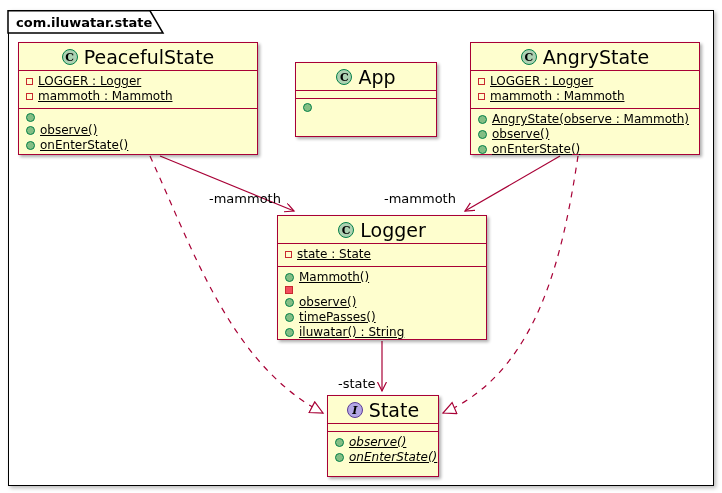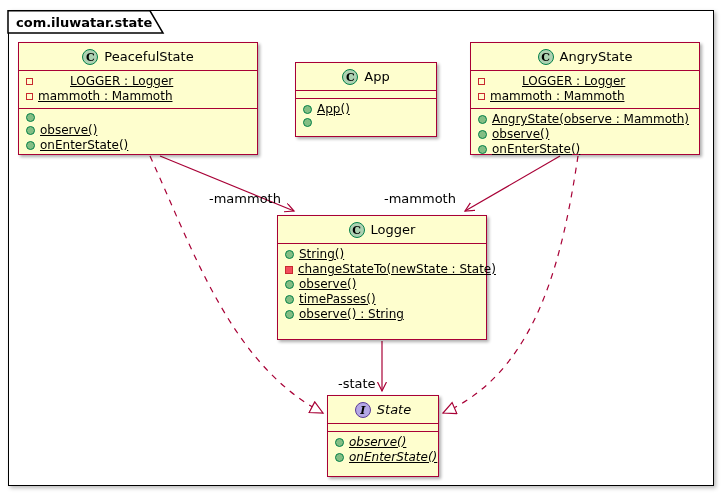--- a/index.html
+++ b/index.html
@@ -26,37 +26,37 @@
   
   .uml-class {
     position:absolute; z-index:2; background:#FEFECE;
     border:1.5px solid #A80036;
     box-shadow:2px 2px 3px rgba(0,0,0,0.32);
   }
   .uml-header {
     display:flex; align-items:center; justify-content:center; gap:6px;
     padding:5px 8px 4px 8px; min-height:27px;
   }
-  .uml-name { font-size:13px; line-height:16px; }
-  .uml-name.italic { font-style:italic; }
+  .uml-name { font-size:19px; line-height:16px; }
+  .uml-name.italic { }
   .spot {
     width:16px; height:16px; border-radius:50%; flex:0 0 auto;
     display:flex; align-items:center; justify-content:center;
     font-family:"DejaVu Serif","Liberation Serif",serif;
     font-weight:bold; font-size:11px; line-height:11px;
   }
   .spot-class { background:#ADD1B2; border:1px solid #038048; }
   .spot-interface { background:#B4A7E5; border:1px solid #5B3C97; font-style:italic; }
 
   .sec { border-top:1px solid #A80036; padding:3px 7px 4px 7px; }
   .sec.empty { height:8px; padding:0; }
 
   .member { display:flex; align-items:center; gap:5px; padding:1px 0; }
   .mtext { font-size:12px; line-height:13px; white-space:nowrap;text-decoration:underline; }
-  .mtext.u { text-decoration:underline;margin-left:32px; }
+  .mtext.u { text-decoration:underline; }
   .mtext.it { font-style:italic; }
 
   .mi { flex:0 0 auto; display:inline-block; }
   .mi-pub  { width:9px; height:9px; border-radius:50%; background:#84BE84; border:1px solid #038048; }
   .mi-priv { width:8px; height:8px; background:#F24D5C; border:1px solid #C82930; }
   .mi-field{ width:7px; height:7px; background:#FEFECE; border:1px solid #C82930; }
 </style>
 </head>
 <body>
 
@@ -121,24 +121,20 @@
 
   <div class="uml-class" style="left:295px; top:62px; width:142px; height:75px;">
     <div class="uml-header">
       <span class="spot spot-class">C</span>
       <span class="uml-name">App</span>
     </div>
     <div class="sec empty"></div>
     <div class="sec">
       <div class="member">
         <span class="mi mi-pub"></span>
-        <span class="mtext">App()</span>
-      </div>
-      <div class="member">
-        <span class="mi mi-pub"></span>
       </div>
     </div>
   </div>
 
   <div class="uml-class" style="left:470px; top:42px; width:230px; height:113px;">
     <div class="uml-header">
       <span class="spot spot-class">C</span>
       <span class="uml-name">AngryState</span>
     </div>
     <div class="sec">
@@ -167,38 +163,43 @@
     </div>
   </div>
 
   <div class="uml-class" style="left:277px; top:215px; width:210px; height:125px;">
     <div class="uml-header">
       <span class="spot spot-class">C</span>
       <span class="uml-name">Logger</span>
     </div>
     <div class="sec">
       <div class="member">
-        <span class="mi mi-pub"></span>
-        <span class="mtext">String()</span>
+        <span class="mi mi-field"></span>
+        <span class="mtext">state : State</span>
+      </div>
+    </div>
+    <div class="sec">
+      <div class="member">
+        <span class="mi mi-pub"></span>
+        <span class="mtext">Mammoth()</span>
       </div>
       <div class="member">
         <span class="mi mi-priv"></span>
-        <span class="mtext">changeStateTo(newState : State)</span>
       </div>
       <div class="member">
         <span class="mi mi-pub"></span>
         <span class="mtext">observe()</span>
       </div>
       <div class="member">
         <span class="mi mi-pub"></span>
         <span class="mtext">timePasses()</span>
       </div>
       <div class="member">
         <span class="mi mi-pub"></span>
-        <span class="mtext">observe() : String</span>
+        <span class="mtext">iluwatar() : String</span>
       </div>
     </div>
   </div>
 
   <div class="uml-class" style="left:327px; top:395px; width:112px; height:82px;">
     <div class="uml-header">
       <span class="spot spot-interface">I</span>
       <span class="uml-name italic">State</span>
     </div>
     <div class="sec empty"></div>

